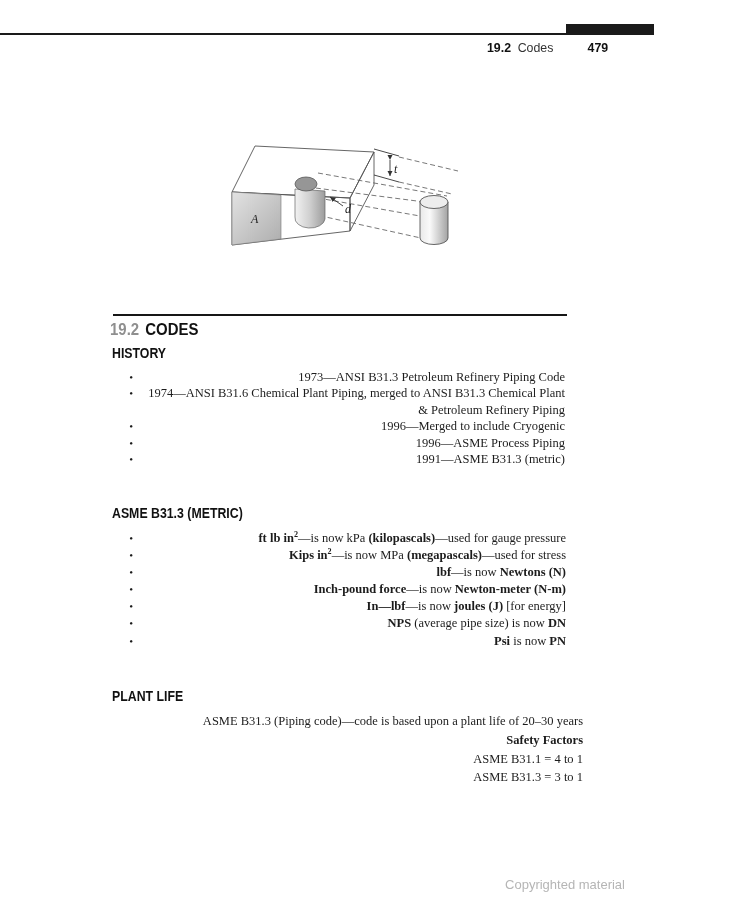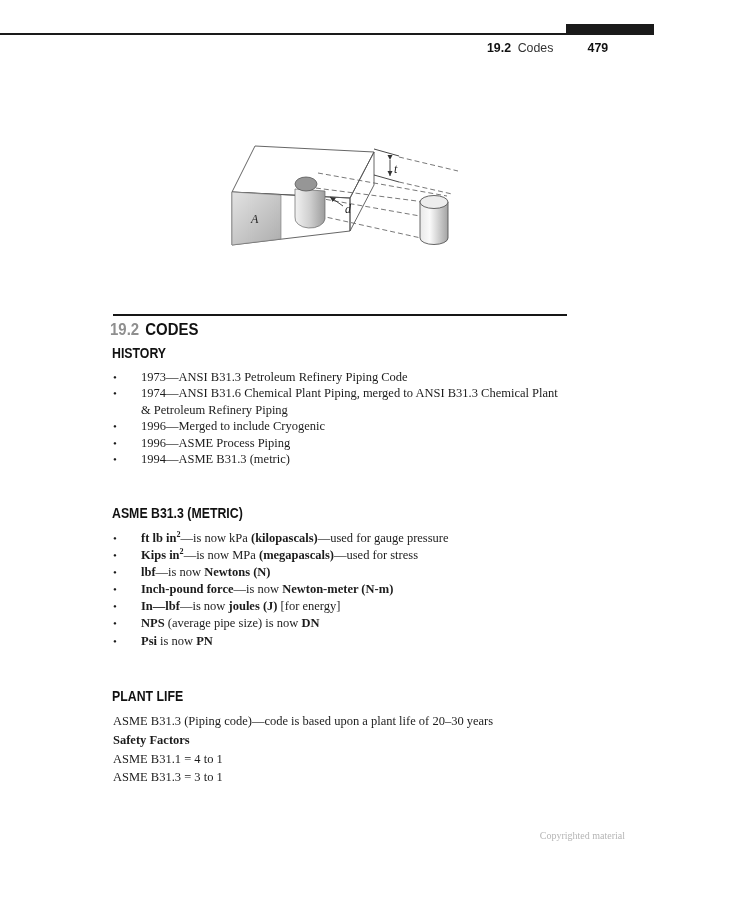--- a/index.html
+++ b/index.html
@@ -1,17 +1,17 @@
 <!DOCTYPE html>
 <html><head>
 <meta charset="utf-8">
 <style>
   html,body{margin:0;padding:0;background:#ffffff;}
   .page{position:relative;width:654px;height:900px;background:#ffffff;overflow:hidden;
-        font-family:"Liberation Serif",serif;color:#1c1c1c;}
+        font-family:"Liberation Serif",serif;color:#1c1c1c;text-align:right;}
   
   .top-rule{position:absolute;left:0;top:33px;width:729px;height:2px;background:#1a1a1a;}
   .top-bar{position:absolute;left:566px;top:24px;width:163px;height:9px;background:#1a1a1a;}
   .running-head{position:absolute;left:487px;top:40px;font-family:"Liberation Sans",sans-serif;
         font-size:13px;transform:scaleX(.95);transform-origin:left top;white-space:nowrap;}
   .running-head .num{font-weight:bold;color:#111;}
   .running-head .word{color:#333;margin-left:7px;}
   .running-head .pageno{font-weight:bold;color:#111;margin-left:36px;}
   
   .intro{position:absolute;left:130px;top:104px;width:470px;font-size:12.5px;line-height:15px;}
@@ -32,22 +32,22 @@
   .blist{position:absolute;left:113px;font-size:12.5px;}
   .l-history{top:369px;width:452px;line-height:16.4px;}
   .l-metric{top:530px;width:455px;line-height:17.1px;}
   .bullet-row{display:flex;}
   .bullet-glyph{width:20px;flex:0 0 20px;font-size:11px;}
   .bullet-text{flex:1;max-width:425px;margin-left:8px;}
   .l-plant{top:712px;width:470px;line-height:18.8px;}
   .b{font-weight:bold;}
   sup{font-size:.65em;vertical-align:super;line-height:0;font-weight:bold;}
   
-  .copyright{position:absolute;right:29px;top:830px;font-family:Liberation Serif, serif;
-        font-size:10px;color:#b5b5b5;}
+  .copyright{position:absolute;right:29px;top:877px;font-family:Liberation Sans, sans-serif;
+        font-size:13px;color:#b5b5b5;}
   
   .edge{stroke:#555;stroke-width:.9;fill:none;}
   .dash{stroke:#555;stroke-width:.8;fill:none;stroke-dasharray:5 3;}
   .dim{stroke:#333;stroke-width:.9;fill:none;}
   .figlabel{font-family:"Liberation Serif",serif;font-style:italic;font-size:12px;fill:#222;}
 </style>
 </head>
 <body>
 
 <div class="page">
@@ -149,21 +149,21 @@
       <div class="bullet-row">
         <span class="bullet-glyph">•</span>
         <span class="bullet-text">1996—Merged to include Cryogenic</span>
       </div>
       <div class="bullet-row">
         <span class="bullet-glyph">•</span>
         <span class="bullet-text">1996—ASME Process Piping</span>
       </div>
       <div class="bullet-row">
         <span class="bullet-glyph">•</span>
-        <span class="bullet-text">1994—ASME B31.3 (metric)</span>
+        <span class="bullet-text">1991—ASME B31.3 (metric)</span>
       </div>
     </div>
 
   <div class="subhead h-metric">ASME B31.3 (METRIC)</div>
   <div class="blist l-metric">
       <div class="bullet-row">
         <span class="bullet-glyph">•</span>
         <span class="bullet-text"><span class="b">ft lb in</span><sup class="b">2</sup><span>—is now kPa </span><span class="b">(kilopascals)</span><span>—used for gauge pressure</span></span>
       </div>
       <div class="bullet-row">

